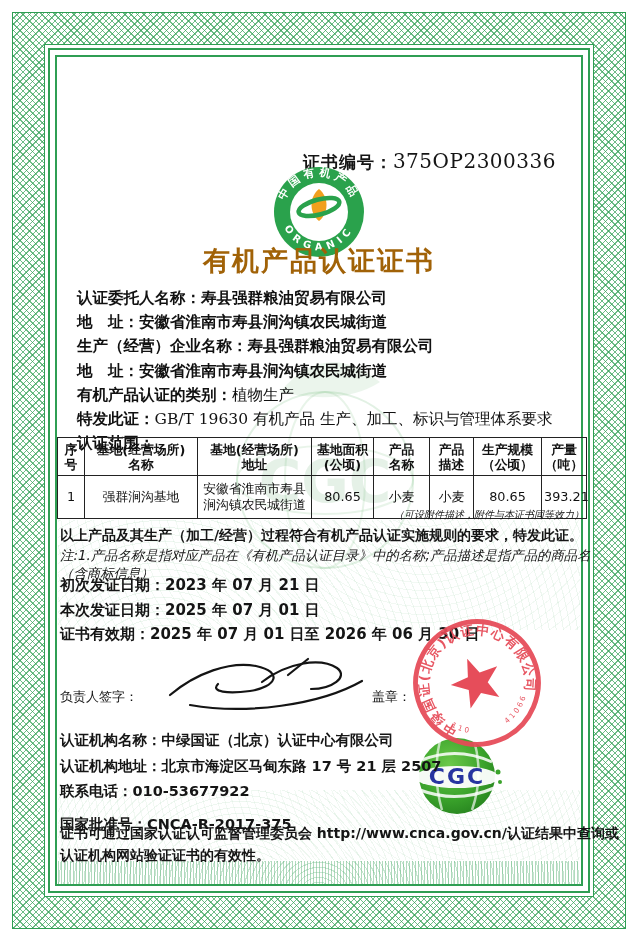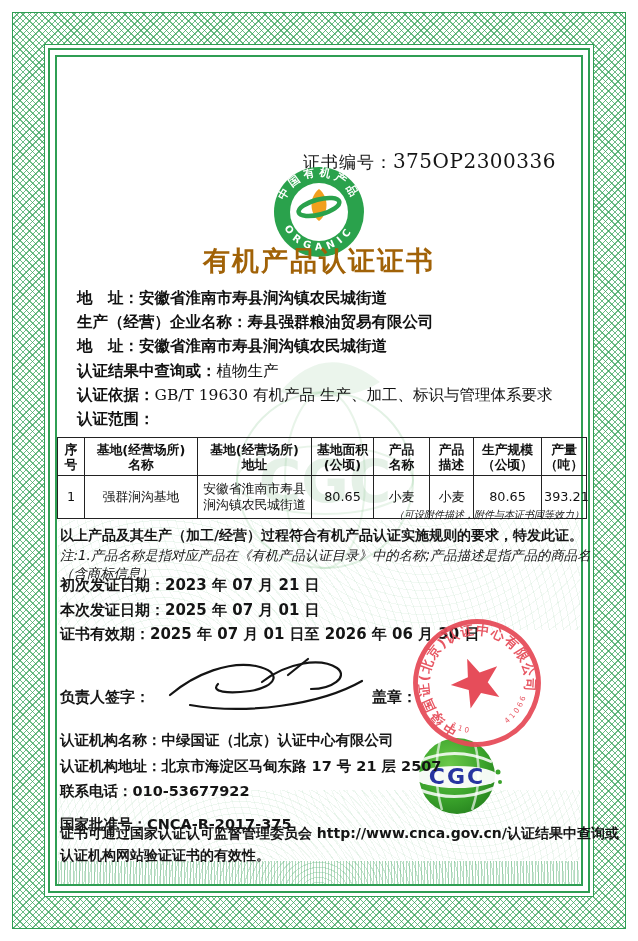--- a/index.html
+++ b/index.html
@@ -27,21 +27,21 @@
       repeating-radial-gradient(circle at 80% -80%, rgba(70,170,95,.16) 0 1px, transparent 1px 7px);}
   .wave-strip{top:861px;left:58px;right:58px;height:23px;opacity:.75;
     background:
       repeating-linear-gradient(90deg, rgba(47,158,83,.50) 0 1px, transparent 1px 3px),
       repeating-radial-gradient(circle at 50% 160%, rgba(47,158,83,.35) 0 1px, transparent 1px 5px);}
   .watermark{position:absolute;top:330px;left:225px;z-index:1;}
 
   
   .cert-no{position:absolute;top:149px;left:0;right:82px;text-align:right;z-index:2;
     font-family:"DejaVu Serif","Liberation Serif",serif;font-size:17px;}
-  .cert-no .lbl{font-weight:400;letter-spacing:1px;}
+  .cert-no .lbl{font-weight:700;letter-spacing:1px;}
   .cert-no .num{font-size:20px;letter-spacing:.5px;margin-top:11px;}
 
   .organic-logo{position:absolute;top:165px;left:272px;z-index:2;}
   .page-title{position:absolute;top:243px;left:0;width:100%;text-align:center;z-index:2;
     font-size:27px;font-weight:700;letter-spacing:2px;color:#a16207;}
 
   
   .fields{position:absolute;top:286px;left:77px;right:56px;z-index:2;
     font-size:15.5px;font-weight:600;line-height:24.2px;color:#111;}
   .kai{font-family:"DejaVu Serif","Liberation Serif",serif;font-weight:500;}
@@ -57,21 +57,21 @@
   .attach-note{position:absolute;top:508px;right:54px;z-index:2;font-size:10px;
     font-family:"DejaVu Serif","Liberation Serif",serif;font-style:italic;}
 
   .statement{position:absolute;top:527px;left:60px;z-index:2;font-size:14px;font-weight:600;white-space:nowrap;}
   .remark{position:absolute;top:547px;left:60px;z-index:2;font-size:13.4px;font-weight:500;line-height:17.5px;font-style:italic;}
   .remark div{white-space:nowrap;}
 
   .dates{position:absolute;top:573px;left:60px;z-index:2;font-size:15px;font-weight:600;line-height:24.6px;}
 
   
-  .sig-row{position:absolute;top:688px;left:60px;right:56px;z-index:3;font-size:15px;font-weight:700;}
+  .sig-row{position:absolute;top:688px;left:60px;right:56px;z-index:3;font-size:13px;font-weight:400;}
   .seal-lbl{position:absolute;left:312px;top:0;}
   .signature{position:absolute;top:645px;left:138px;z-index:3;}
 
   .stamp{position:absolute;top:610px;left:404px;z-index:4;transform:rotate(-22deg);opacity:.93;}
   .cgc-logo{position:absolute;top:732px;left:412px;z-index:2;}
 
   
   .agency{position:absolute;top:728px;left:60px;z-index:3;font-size:14.5px;font-weight:600;line-height:25.5px;}
   .agency .phone-line{position:relative;}
   .agency .zip{position:absolute;left:312px;top:0;}
@@ -119,25 +119,26 @@
     <text font-size="10" font-weight="bold" fill="#ffffff" letter-spacing="5">
       <textPath href="#arcBot" startOffset="50%" text-anchor="middle">ORGANIC</textPath>
     </text>
     <path d="M47,24 C57,32 57,48 47,56 C37,48 37,32 47,24 Z" fill="#f0a01e"></path>
     <ellipse cx="47" cy="42" rx="21" ry="7.5" fill="none" stroke="#2aa24c" stroke-width="4.5" transform="rotate(-15 47 42)"></ellipse>
   </svg>
 
   <div class="page-title">有机产品认证证书</div>
 
   <div class="fields">
+    <div><span>认证委托人名称：</span><span>寿县强群粮油贸易有限公司</span></div>
     <div><span>地　址：</span><span>安徽省淮南市寿县涧沟镇农民城街道</span></div>
     <div><span>生产（经营）企业名称：</span><span>寿县强群粮油贸易有限公司</span></div>
     <div><span>地　址：</span><span>安徽省淮南市寿县涧沟镇农民城街道</span></div>
-    <div><span>认证结果中查询或：</span><span class="kai">植物生产</span></div>
-    <div><span>认证依据：</span><span class="kai">GB/T 19630 有机产品 生产、加工、标识与管理体系要求</span></div>
+    <div><span>有机产品认证的类别：</span><span class="kai">植物生产</span></div>
+    <div><span>特发此证：</span><span class="kai">GB/T 19630 有机产品 生产、加工、标识与管理体系要求</span></div>
     <div><span>认证范围：</span></div>
   </div>
 
   <table class="scope">
     <colgroup>
       <col style="width:27px">
         <col style="width:113px">
         <col style="width:114px">
         <col style="width:62px">
       <col style="width:56px">

